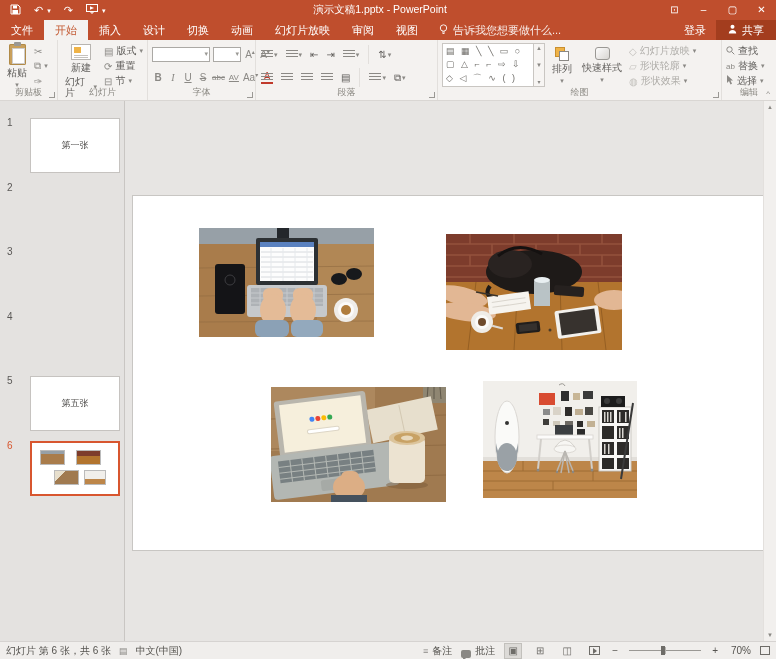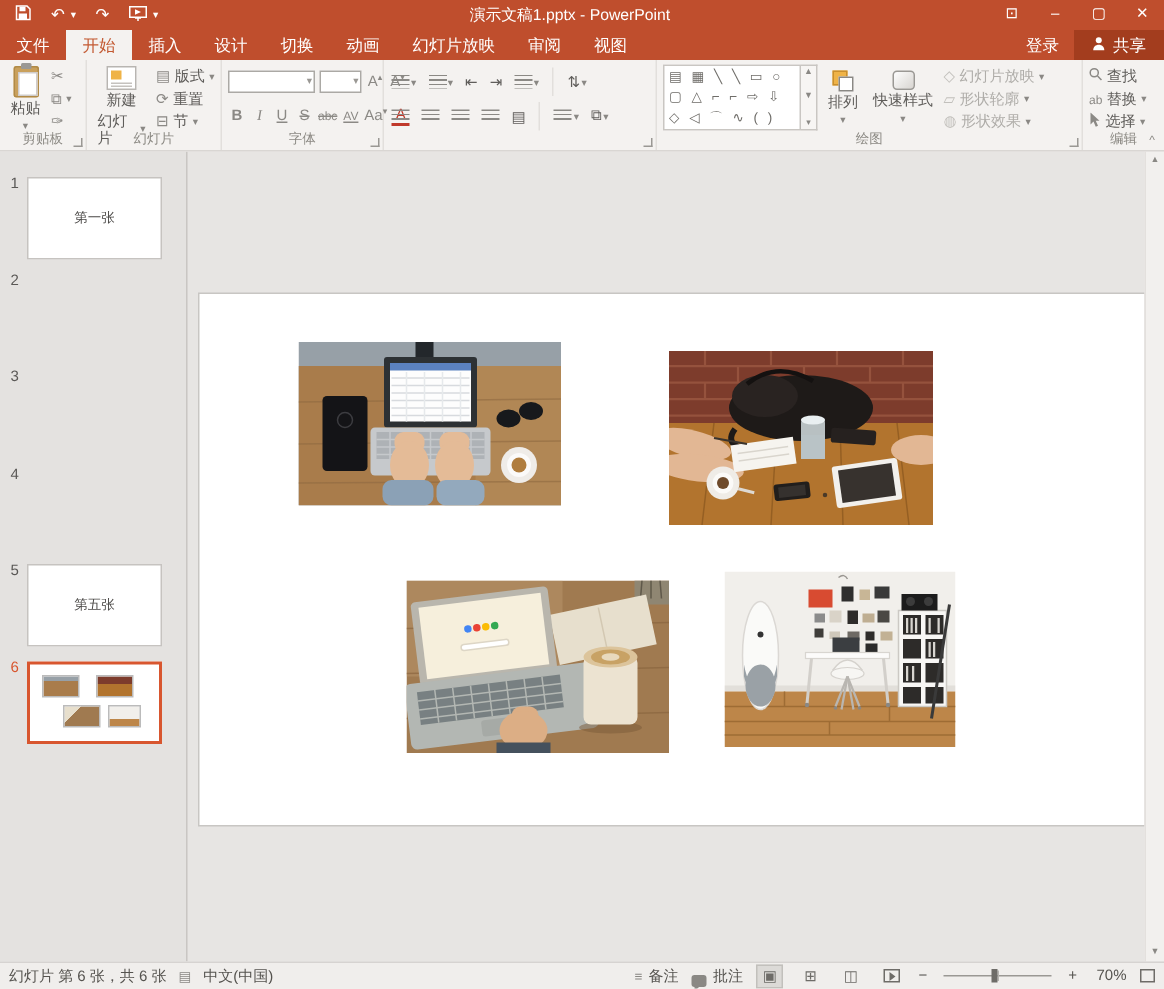--- a/index.html
+++ b/index.html
@@ -60,21 +60,21 @@
 .arrico::before{content:"";position:absolute;left:0;top:0;width:8px;height:8px;background:#EFB347;border:1px solid #C98F2E}
 .arrico::after{content:"";position:absolute;right:0;bottom:0;width:8px;height:8px;background:#fff;border:1px solid #8a8884}
 .qsico{width:15px;height:13px;border:1px solid #9a9894;border-radius:3px;background:linear-gradient(135deg,#fdfdfd,#d8d5d1)}
 .disabled{color:#AFADA9!important}
 .disabled .ic{color:#C2C0BC!important}
 .collapse{position:absolute;right:6px;bottom:2px;font-size:8px;color:#8a8884}
 
 
 .thumbpanel{position:absolute;left:0;top:101px;width:125px;height:540px;background:#E4E2E0;border-right:1px solid #C9C6C3}
 .thumbnum{position:absolute;left:7px;font-size:10px;color:#5a5856}
-.thumb{position:absolute;left:18px;width:90px;height:55px;background:#fff;border:1px solid #C6C3C0;display:flex;align-items:center;justify-content:center;font-size:9px;color:#4a4846}
+.thumb{position:absolute;left:30px;width:90px;height:55px;background:#fff;border:1px solid #C6C3C0;display:flex;align-items:center;justify-content:center;font-size:9px;color:#4a4846}
 .thumb.sel{border:2px solid #D8562F}
 .mini{position:absolute;border:0.5px solid #bbb}
 
 
 .canvas{position:absolute;left:126px;top:101px;width:637px;height:540px;background:#E7E5E3}
 .slide{position:absolute;left:7px;top:95px;width:630px;height:354px;background:#fff;box-shadow:0 0 0 1px #C8C6C3}
 .photo{position:absolute}
 .vscroll{position:absolute;top:101px;right:0;width:13px;height:540px;background:#F2F0EE;border-left:1px solid #E3E0DD;display:flex;flex-direction:column;justify-content:space-between;align-items:center;font-size:6px;color:#8a8884;padding:3px 0}
 
 
@@ -132,20 +132,29 @@
   <div class="tabrow">
     <div class="tab">文件</div>
     <div class="tab active">开始</div>
     <div class="tab">插入</div>
     <div class="tab">设计</div>
     <div class="tab">切换</div>
     <div class="tab">动画</div>
     <div class="tab">幻灯片放映</div>
     <div class="tab">审阅</div>
     <div class="tab">视图</div>
+    <div class="tellme">
+      <span>
+        <svg width="9" height="11" viewBox="0 0 9 11">
+            <circle cx="4.5" cy="4" r="3.2" fill="none" stroke="#fff" stroke-width="0.9"></circle>
+            <path d="M3 8h3M3.5 9.5h2" stroke="#fff" stroke-width="0.9"></path>
+          </svg>
+      </span>
+      <span>告诉我您想要做什么...</span>
+    </div>
     <div class="signin">登录</div>
     <div class="share">
       <span>
         <svg width="9" height="10" viewBox="0 0 9 10">
             <circle cx="4.5" cy="2.8" r="2" fill="#fff"></circle>
             <path d="M0.8 9.5c0-2.2 1.6-3.6 3.7-3.6s3.7 1.4 3.7 3.6z" fill="#fff"></path>
           </svg>
       </span>
       <span>共享</span>
     </div>
@@ -274,20 +283,21 @@
               <span class="li"></span>
               <span class="dd">▾</span>
             </span>
           <span class="pbtn">
               <span class="ic">⧉</span>
               <span class="dd">▾</span>
             </span>
         </div>
       </div>
       <span class="lnch"></span>
+      <div class="grp-label">段落</div>
     </div>
 
     <div class="grp" style="width:284px">
       <div style="display:flex">
         <div class="gallery">
           <div>▤ ▦ ╲ ╲ ▭ ○</div>
           <div>▢ △ ⌐ ⌐ ⇨ ⇩</div>
           <div>◇ ◁ ⌒ ∿ ( )</div>
         </div>
         <div class="gal-scroll">

